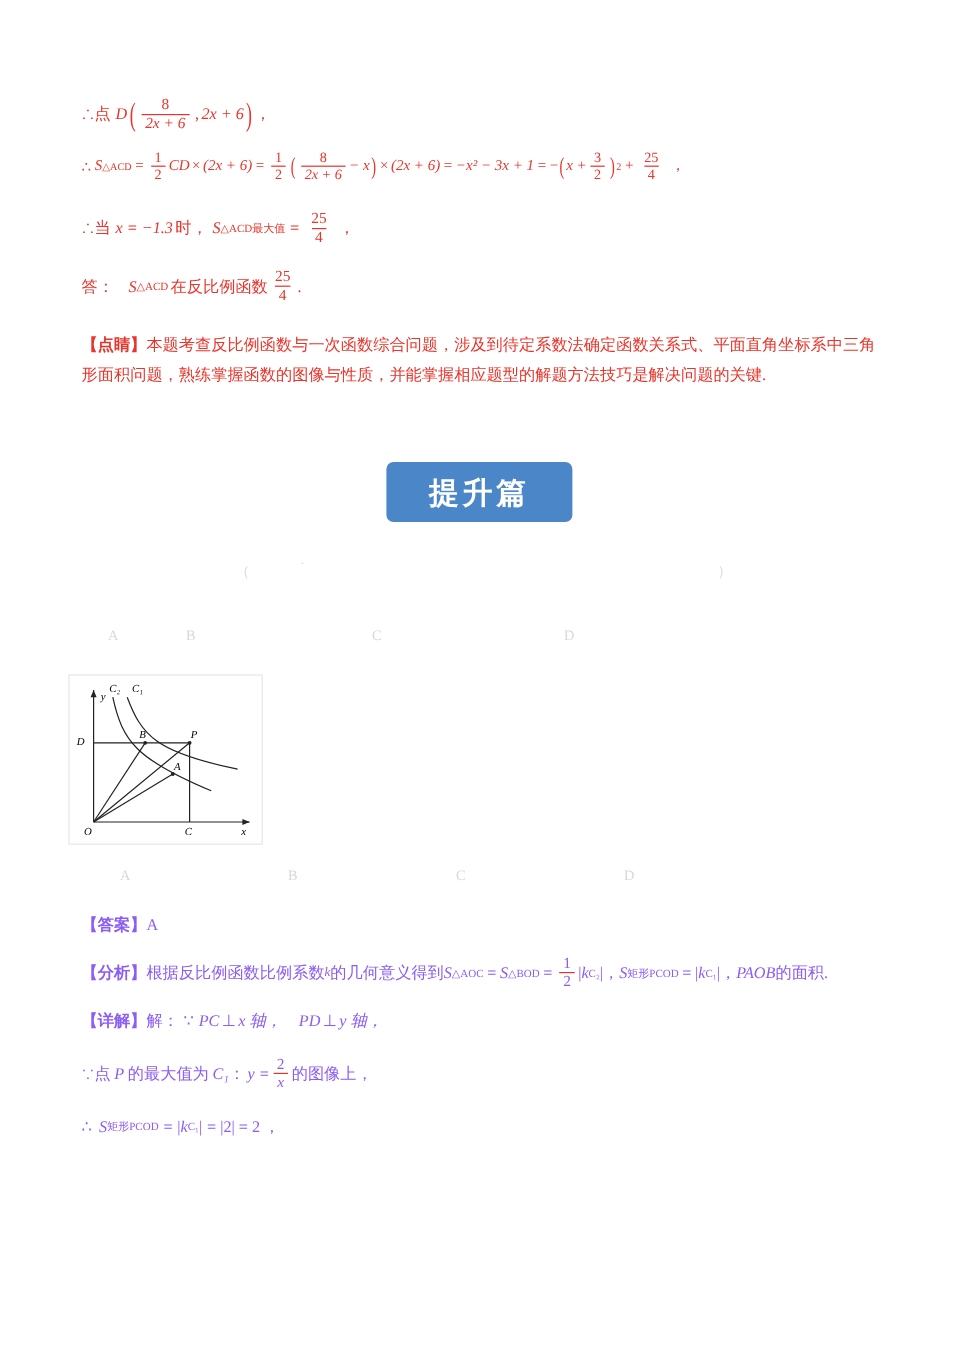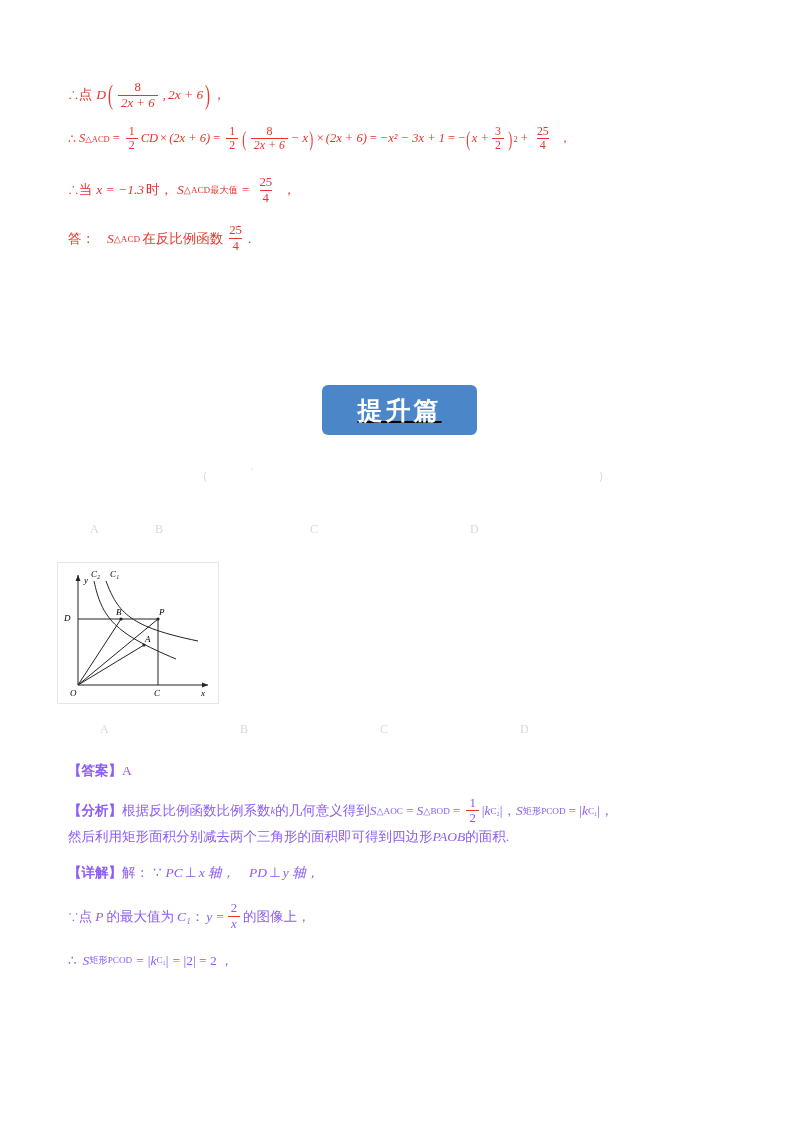--- a/index.html
+++ b/index.html
@@ -73,21 +73,20 @@
     position: absolute;
     left: 322px;
     top: 385px;
     width: 155px;
     height: 50px;
     background: #4a86c8;
     border-radius: 6px;
     display: flex;
     align-items: center;
     justify-content: center;
-    text-decoration: underline;
   }
   .banner span {
     color: #ffffff;
     font-size: 25px;
     font-weight: bold;
     letter-spacing: 3px;
     font-family: "Liberation Serif", serif;
   }
   .faint {
     position: absolute;
@@ -216,20 +215,23 @@
       <span class="it" style="margin-left:12px">S</span>
       <span class="subn">△ACD</span>
       <span style="margin-left:2px">在反比例函数</span>
       <span class="frac">
         <span class="num">25</span>
         <span class="den">4</span>
       </span>
       <span>.</span>
     </div>
 
+    <div class="note" style="margin-top:22px">
+      <b>【点睛】</b><span>本题考查反比例函数与一次函数综合问题，涉及到待定系数法确定函数关系式、平面直角坐标系中三角形面积问题，熟练掌握函数的图像与性质，并能掌握相应题型的解题方法技巧是解决问题的关键.</span>
+    </div>
   </div>
 
   <div class="banner">
     <span>提升篇</span>
   </div>
 
   <div class="faint" style="left:196px; top:468px;">（</div>
   <div class="faint" style="left:598px; top:468px;">）</div>
   <div class="faint" style="left:250px; top:462px;">·</div>
   <div class="faint" style="left:90px; top:522px;">A</div>
@@ -311,21 +313,20 @@
       <span class="blk">
         <span class="it">S</span>
         <span class="subn">矩形PCOD</span>
         <span style="margin:0 3px">=</span>
         <span>|</span>
         <span class="it">k</span>
         <span class="subn">C₁</span>
         <span>|</span>
       </span>
       <span>，</span>
-      <span>然后利用矩形面积分别减去两个三角形的面积即可得到四边形</span>
       <span class="it">PAOB</span>
       <span>的面积.</span>
     </div>
 
     <div class="ans-line">
       <b>【详解】</b>
       <span>解：</span>
       <span style="margin-left:4px">∵</span>
       <span class="it" style="margin-left:4px">PC</span>
       <span style="margin:0 2px">⊥</span>

